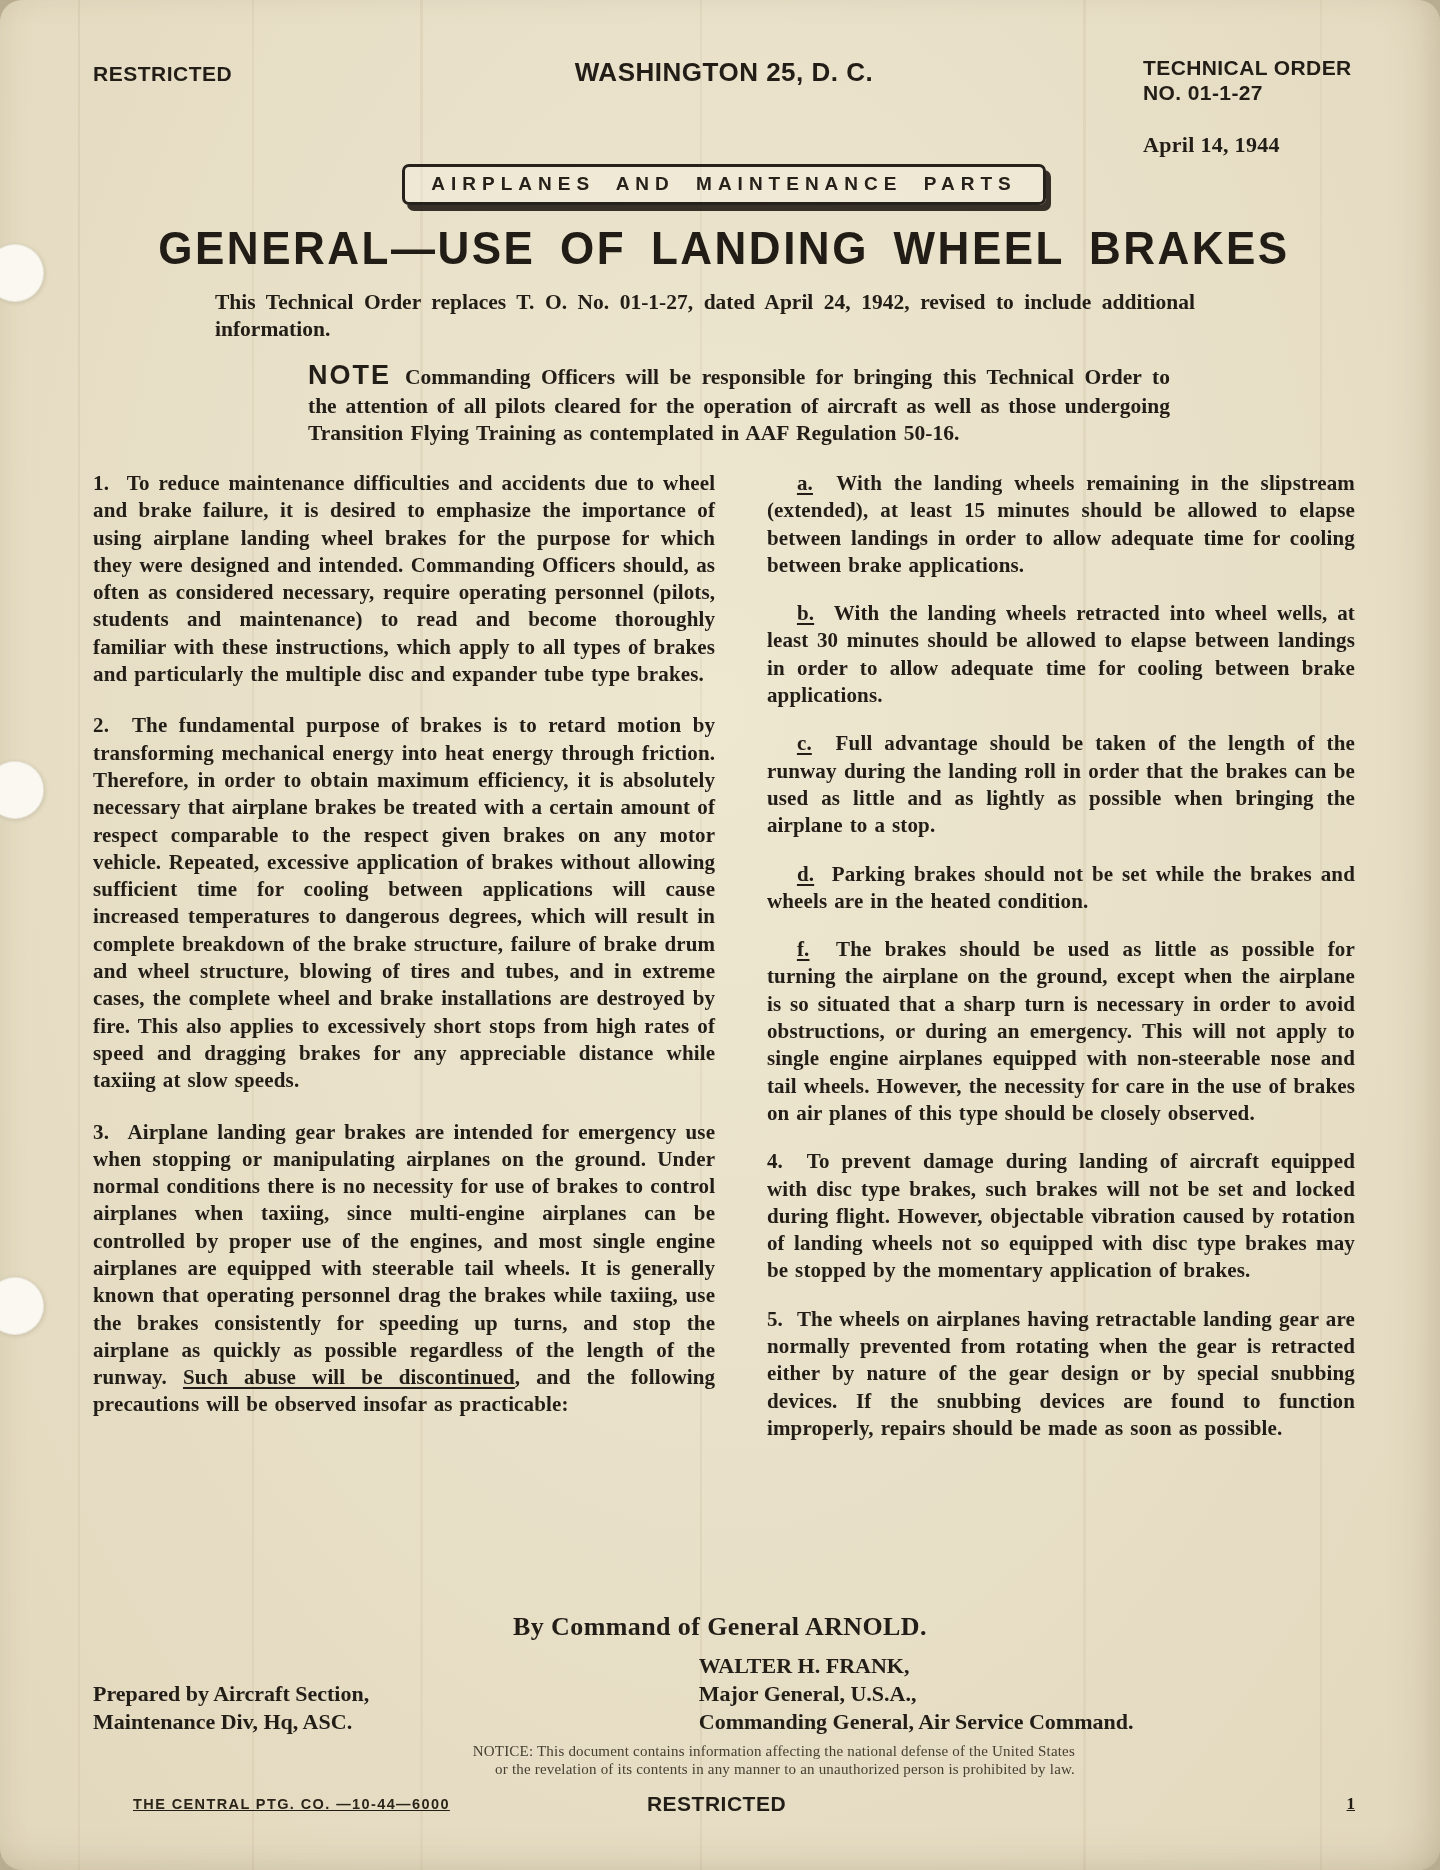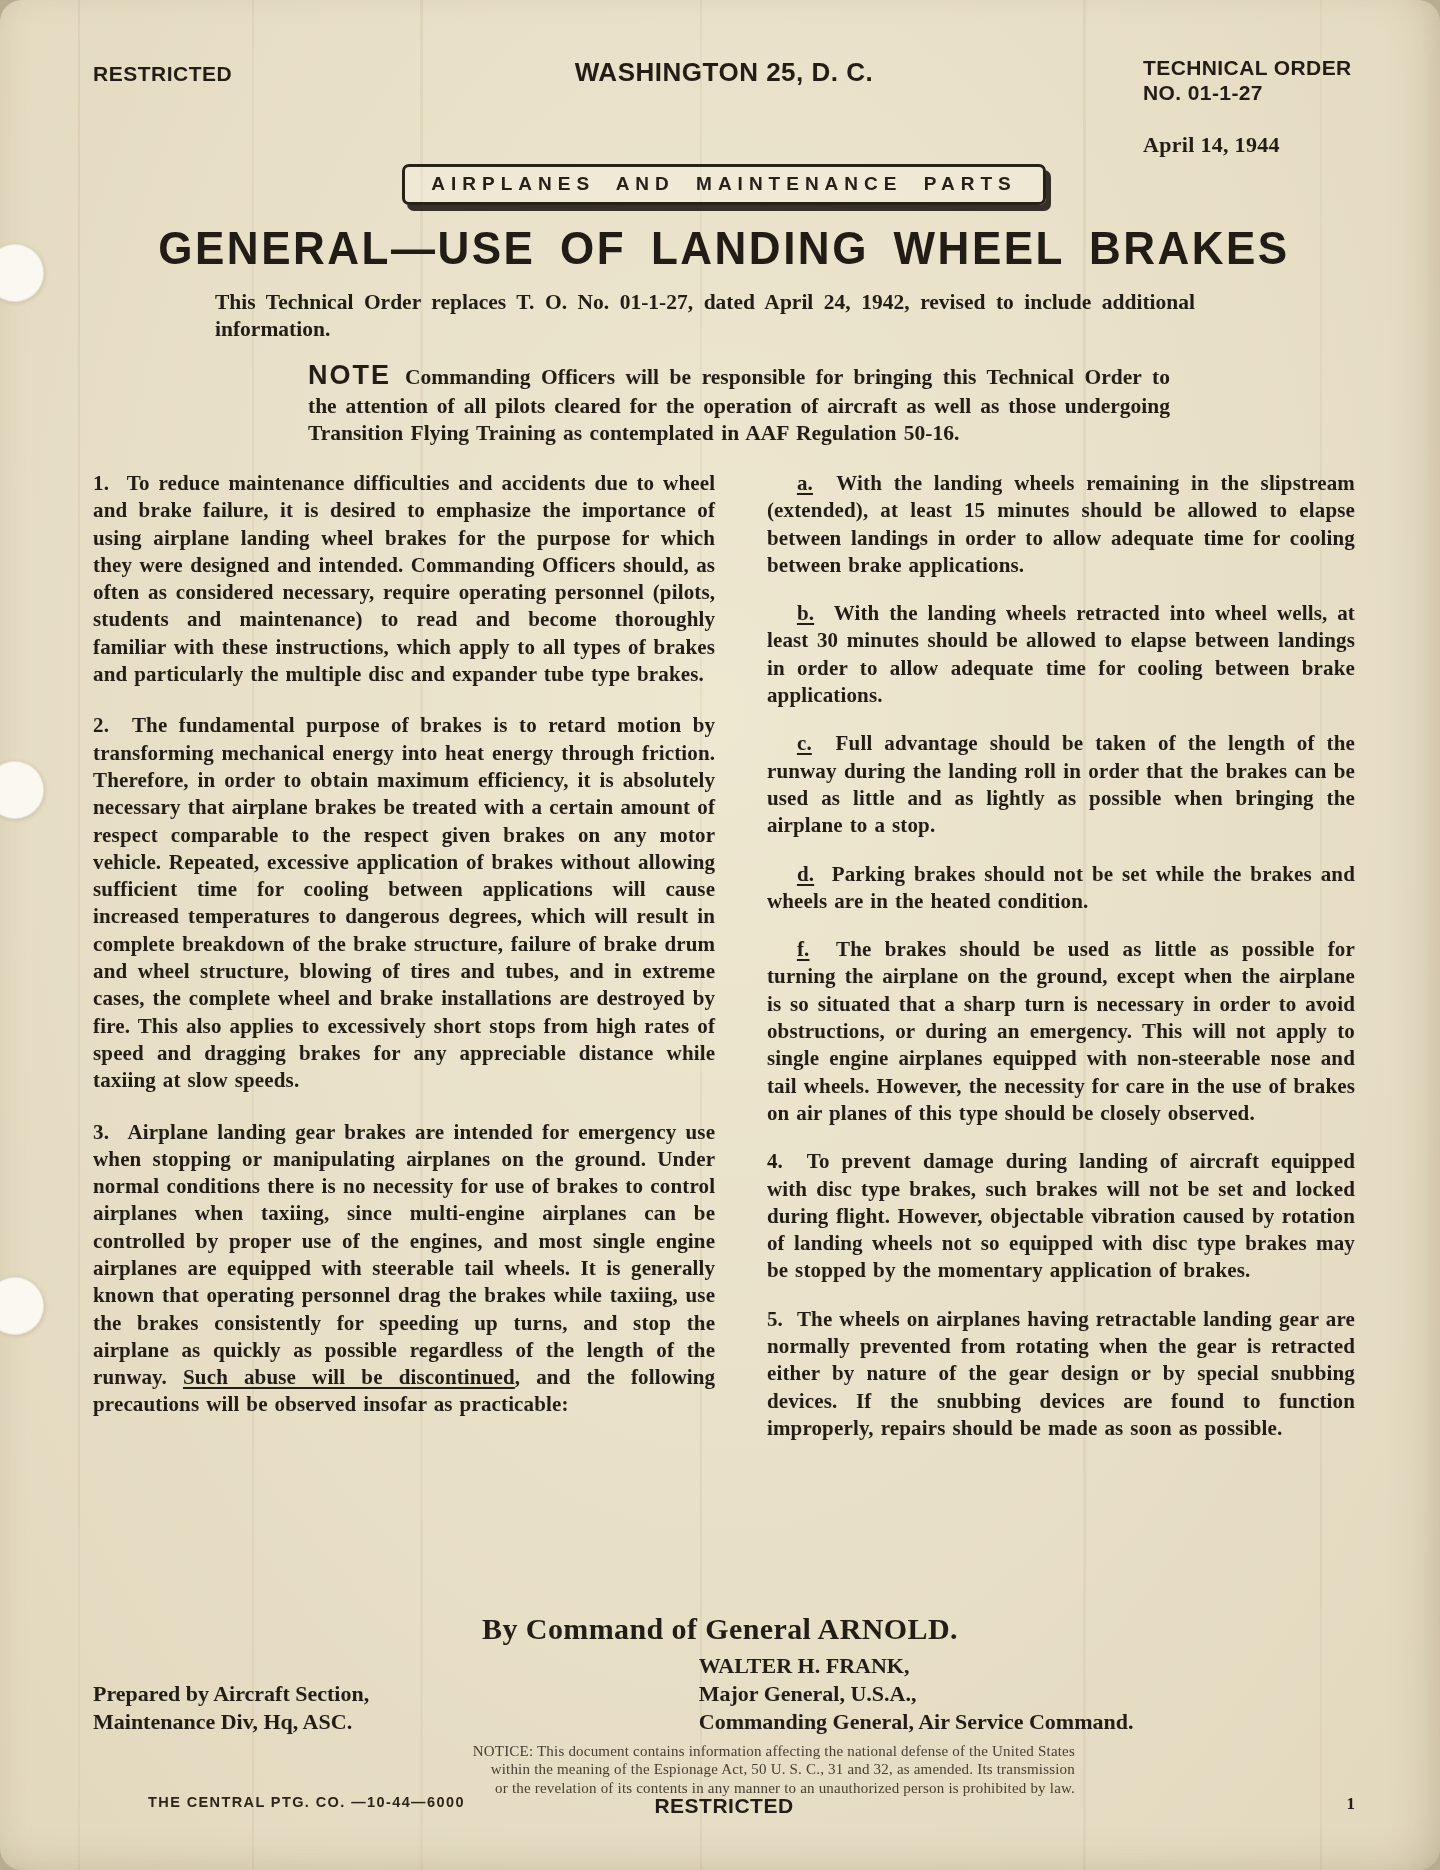--- a/index.html
+++ b/index.html
@@ -72,29 +72,29 @@
   .col-left{width:49.3%;}
   .col-right{width:46.6%;}
   .para{margin:0 0 24px 0;}
   .col-right .para{margin-bottom:21px;}
   .para.indent{text-indent:30px;}
   .plabel{font-weight:700;}
   .u{text-decoration:underline;text-decoration-thickness:2px;text-underline-offset:3px;}
 
   
   .by-command{position:absolute;top:1612px;left:0;width:100%;text-align:center;
-              font-size:30px;font-weight:700;letter-spacing:0.4px;}
+              font-size:26px;font-weight:700;letter-spacing:0.4px;}
   .sig-row{position:absolute;top:1652px;left:93px;right:85px;display:flex;align-items:flex-end;}
   .prepared{font-size:22px;font-weight:700;line-height:1.28;}
   .signature{margin-left:auto;width:52%;font-size:22px;font-weight:700;line-height:1.27;text-align:left;}
   .notice{position:absolute;top:1742px;left:0;width:100%;}
   .notice-inner{width:710px;margin:0 auto;font-size:15px;line-height:1.22;color:#453e31;
                 font-weight:400;letter-spacing:0.2px;}
   .notice-inner .sig-line{white-space:nowrap;text-align:right;}
-  .footer{position:absolute;top:1794px;left:93px;right:85px;display:flex;align-items:flex-start;}
+  .footer{position:absolute;top:1794px;left:78px;right:85px;display:flex;align-items:center;text-decoration:underline;}
   .printer{margin-left:55px;font-family:"Liberation Sans", sans-serif;font-weight:700;
            font-size:14.5px;letter-spacing:1.4px;color:#2a2419;}
   .footer-restricted{position:absolute;left:0;right:0;text-align:center;
                      font-family:"Liberation Sans", sans-serif;font-weight:700;font-size:21px;
                      letter-spacing:0.5px;}
   .pageno{margin-left:auto;font-size:17px;font-weight:700;}
 </style>
 </head>
 <body>
 
@@ -160,21 +160,20 @@
     <div class="signature">
         <div class="sig-line">WALTER H. FRANK,</div>
         <div class="sig-line">Major General, U.S.A.,</div>
         <div class="sig-line">Commanding General, Air Service Command.</div>
       </div>
   </div>
 
   <div class="notice">
     <div class="notice-inner">
         <div class="sig-line">NOTICE: This document contains information affecting the national defense of the United States</div>
-        <div class="sig-line">within the meaning of the Espionage Act, 50 U. S. C., 31 and 32, as amended.  Its transmission</div>
         <div class="sig-line">or the revelation of its contents in any manner to an unauthorized person is prohibited by law.</div>
       </div>
   </div>
 
   <div class="footer">
     <div class="printer">THE CENTRAL PTG. CO. —10-44—6000</div>
     <div class="footer-restricted">RESTRICTED</div>
     <div class="pageno">1</div>
   </div>
 </div>

